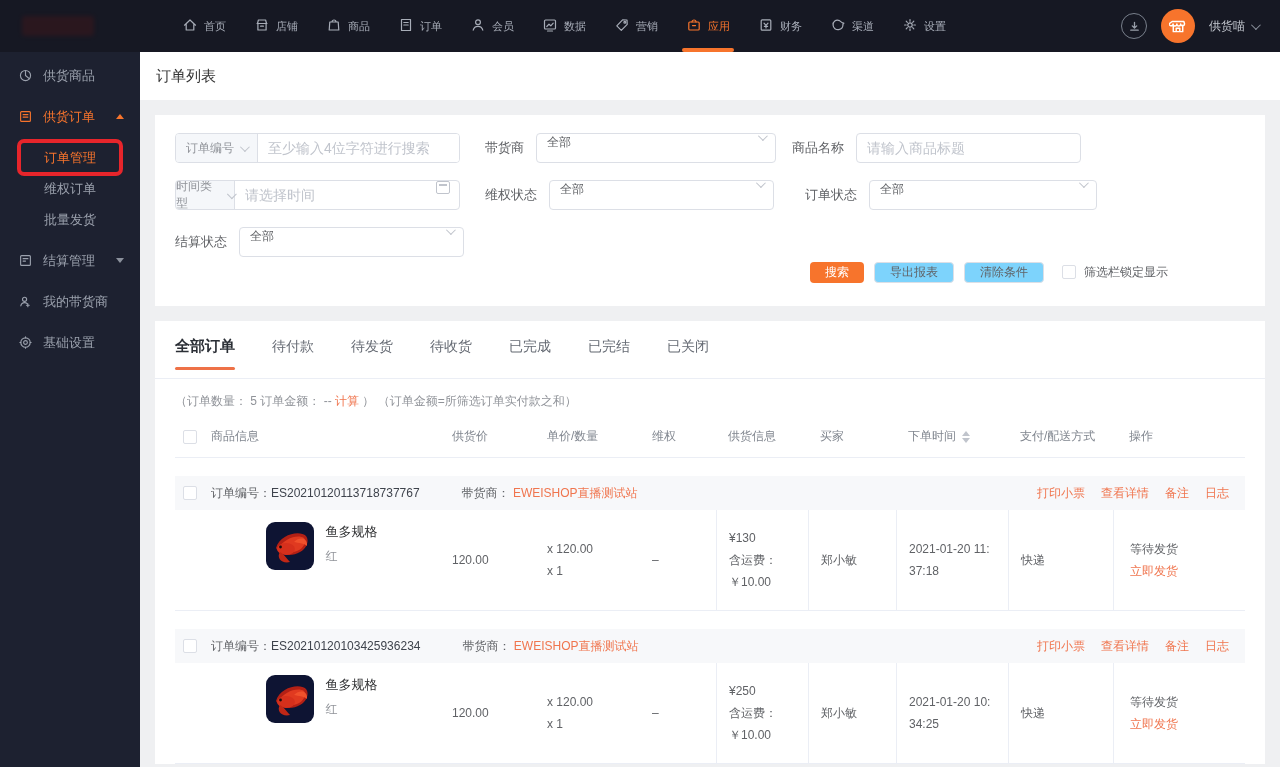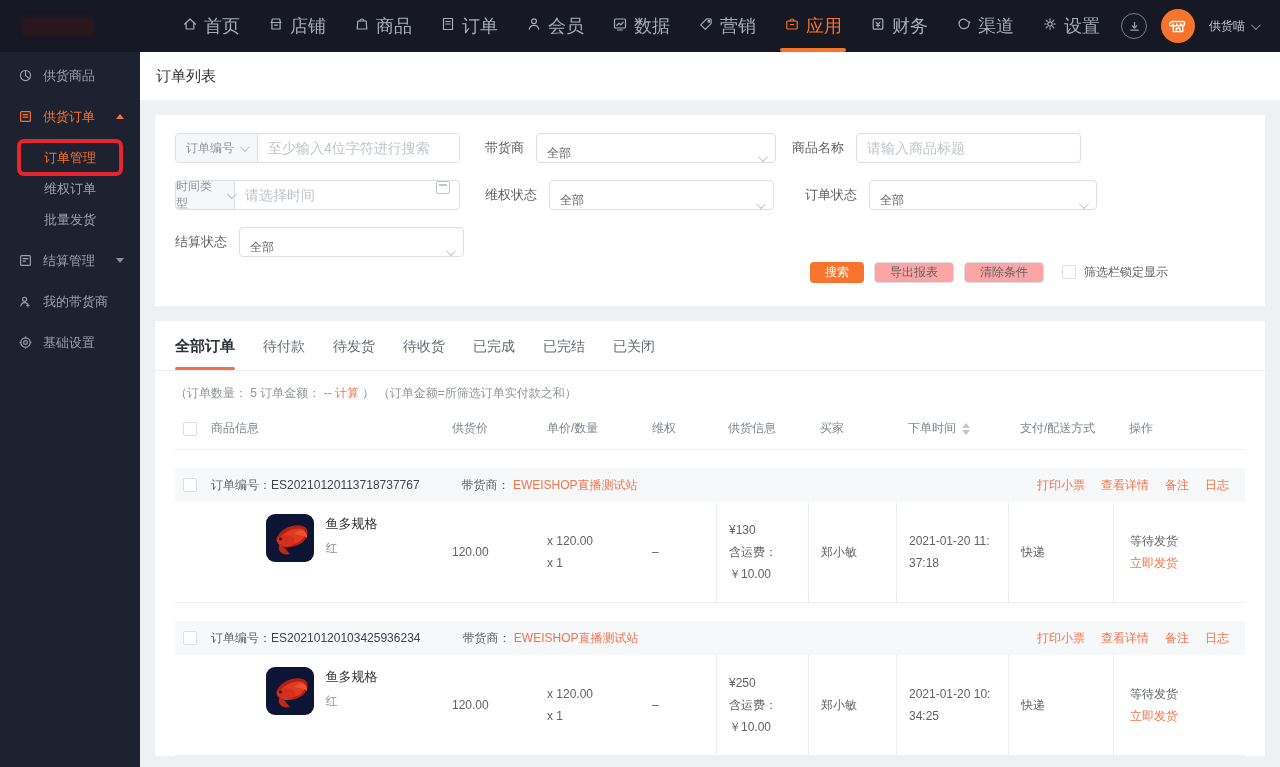--- a/index.html
+++ b/index.html
@@ -6,21 +6,21 @@
   html,body { width:1280px; height:767px; overflow:hidden;
     font-family:"Liberation Sans","DejaVu Sans",sans-serif; background:#eff0f2; }
 
   
   .topbar { position:fixed; top:0; left:0; width:1280px; height:52px;
     background:#161823; display:flex; align-items:center; z-index:30; }
   .logo-smudge { position:absolute; left:22px; top:16px; width:72px; height:20px;
     background:#43161a; opacity:.45; border-radius:3px; filter:blur(2px); }
   .topnav { display:flex; align-items:center; height:52px; margin-left:168px; }
   .nav-item { display:flex; align-items:center; gap:6px; height:52px; padding:0 14px;
-    color:#a8adb8; font-size:18px; cursor:pointer; position:relative;justify-content:space-between; }
+    color:#a8adb8; font-size:11px; cursor:pointer; position:relative;justify-content:space-between; }
   .nav-item svg { width:16px; height:16px; stroke:currentColor; fill:none;
     stroke-width:1.2; stroke-linecap:round; stroke-linejoin:round; }
   .nav-item.active { color:#f7742c; }
   .nav-item.active::after { content:""; position:absolute; left:10px; right:10px;
     bottom:0; height:4px; background:#f7742c; border-radius:2px; }
   .topbar-right { margin-left:auto; display:flex; align-items:center; gap:14px; padding-right:22px; }
   .dl-btn { width:26px; height:26px; border:1px solid #79808c; border-radius:50%;
     display:flex; align-items:center; justify-content:center; color:#9aa0ab; cursor:pointer; }
   .dl-btn svg { width:13px; height:13px; stroke:currentColor; fill:none; stroke-width:1.4;
     stroke-linecap:round; stroke-linejoin:round; }
@@ -59,38 +59,38 @@
   .f-row { display:flex; align-items:center; height:30px; margin-bottom:17px; }
   .combo { display:flex; width:285px; height:30px; border:1px solid #dcdfe6; border-radius:4px; overflow:hidden; }
   .combo-sel { width:85px; background:#f5f7fa; border-right:1px solid #dcdfe6;
     display:flex; align-items:center; justify-content:center; gap:6px;
     font-size:12px; color:#909399; cursor:pointer; }
   .combo-sel .chev, .select .chev { border-color:#c0c4cc; }
   .combo input, .t-input { border:none; outline:none; flex:1; padding:0 10px; font-size:14px; color:#606266; }
   .combo input::placeholder, .t-input::placeholder { color:#c0c4cc; }
   .f-label { font-size:13px; color:#606266; margin:0 12px 0 25px; white-space:nowrap; }
   .select { height:30px; border:1px solid #dcdfe6; border-radius:4px; background:#fff;
-    display:flex; align-items:flex-end; padding:0 10px; font-size:12px; color:#606266; cursor:pointer; }
+    display:flex; align-items:flex-start; padding:0 10px; font-size:12px; color:#606266; cursor:pointer; }
   .select .chev { margin-left:auto; }
   .box-input { height:30px; border:1px solid #dcdfe6; border-radius:4px; display:flex; align-items:center; }
   .cal-icon { width:14px; height:13px; border:1.2px solid #c0c4cc; border-radius:2px;
     margin-right:9px; position:relative; flex:none; }
   .cal-icon::before { content:""; position:absolute; top:2px; left:2px; right:2px; height:2px; background:#c0c4cc; }
   .btn-row { display:flex; align-items:center; height:30px; margin-left:635px; }
   .btn { height:21px; padding:0 15px; border-radius:4px; font-size:12px; display:flex;
     align-items:center; justify-content:center; cursor:pointer; white-space:nowrap; }
   .btn.primary { background:#f7742c; color:#fff; }
-  .btn.plain { background:#fca5a5; border:1px solid #dcdfe6; color:#606266; margin-left:10px; }
+  .btn.plain { background:#7dd3fc; border:1px solid #dcdfe6; color:#606266; margin-left:10px; }
   .checkbox { width:14px; height:14px; border:1px solid #dcdfe6; border-radius:2px; background:#fff; flex:none; cursor:pointer; }
   .lock-label { font-size:12px; color:#606266; margin-left:8px; white-space:nowrap; }
   .btn-row .checkbox { margin-left:18px; }
 
   
   .orders-card { padding-bottom:0; }
-  .tabs { display:flex; align-items:flex-end; gap:28px; padding:16px 20px 0 20px;
+  .tabs { display:flex; align-items:flex-end; gap:37px; padding:16px 20px 8px 20px;
     border-bottom:1px solid #ebeef5; }
   .tab { font-size:14px; color:#666b74; padding-bottom:14px; cursor:pointer; position:relative; white-space:nowrap; }
   .tab.active { color:#2b2f36; font-weight:bold; font-size:15px; }
   .tab.active::after { content:""; position:absolute; left:0; right:0; bottom:0; height:3px;
     background:#ee7147; border-radius:2px; }
   .summary { padding:14px 20px 8px 20px; font-size:12px; color:#909399; }
   .summary .link { color:#f0754e; cursor:pointer; }
 
   .otable { margin:0 20px; }
   .grid-row { display:grid;

